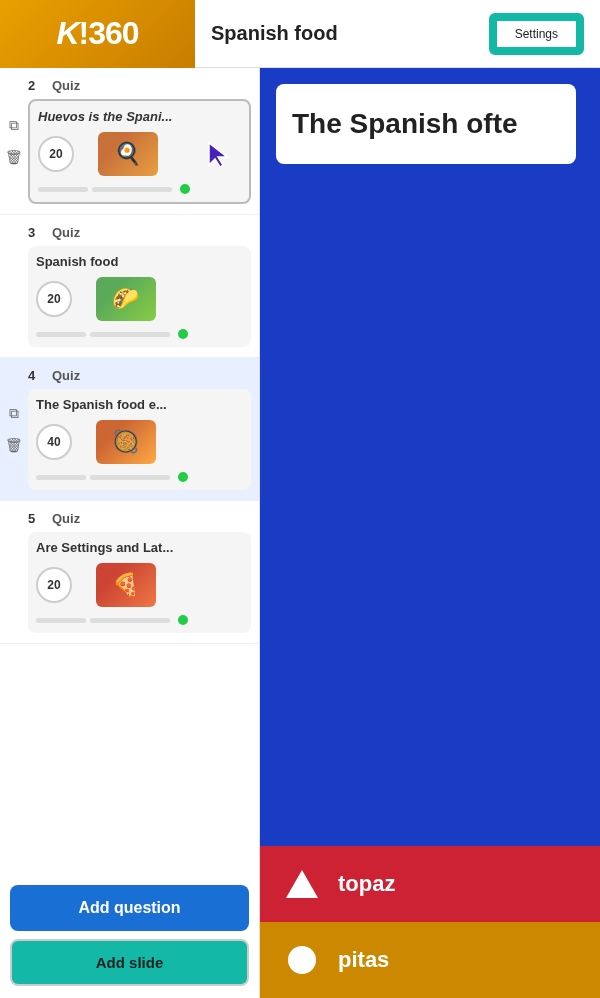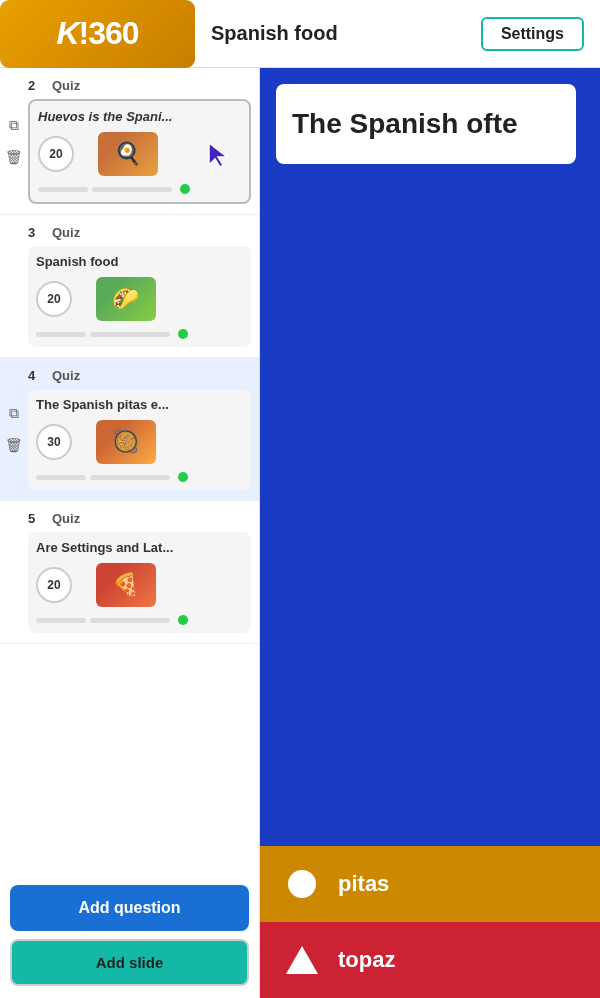--- a/index.html
+++ b/index.html
@@ -14,21 +14,20 @@
       border-bottom: 1px solid #ddd;
     }
     .logo-area {
       width: 195px;
       height: 68px;
       background: linear-gradient(135deg, #e8a000 0%, #c97d00 100%);
       display: flex;
       align-items: center;
       justify-content: center;
       flex-shrink: 0;
-      border-radius: 9px;
     }
     .logo-text {
       color: #fff;
       font-size: 32px;
       font-weight: 900;
       letter-spacing: -1px;
     }
     .logo-k {
       color: #fff;
       font-style: italic;
@@ -45,25 +44,25 @@
       justify-content: space-between;
       padding: 0 16px;
     }
     .header-title {
       font-size: 20px;
       font-weight: 700;
       color: #222;
     }
     .settings-btn {
       background: #fff;
-      border: 2px solid #14b8a6;
+      border: 8px solid #14b8a6;
       border-radius: 6px;
       padding: 6px 18px;
-      font-size: 16px;
-      font-weight: 700;
+      font-size: 12px;
+      font-weight: 400;
       color: #222;
       cursor: pointer;
     }
 
     
     .main-layout {
       display: flex;
       height: calc(998px - 68px);
     }
 
@@ -364,23 +363,23 @@
     <div class="quiz-item active" style="padding-left: 28px; position: relative;">
       <div style="position: absolute; left: 2px; top: 50%; transform: translateY(-50%); display: flex; flex-direction: column; gap: 8px;">
         <div class="icon-btn">⧉</div>
         <div class="icon-btn">🗑</div>
       </div>
       <div class="quiz-item-header">
         <span class="quiz-number">4</span>
         <span class="quiz-label">Quiz</span>
       </div>
       <div class="quiz-card">
-        <div class="quiz-card-title-normal">The Spanish pitas e...</div>
+        <div class="quiz-card-title-normal">The Spanish food e...</div>
         <div class="quiz-card-body">
-          <div class="quiz-points">30</div>
+          <div class="quiz-points">40</div>
           <div class="quiz-thumbnail food3">
             <span class="thumbnail-emoji">🥘</span>
           </div>
         </div>
         <div class="quiz-bars">
           <div class="bar bar-short"></div>
           <div class="bar bar-med"></div>
           <div class="dot-green"></div>
         </div>
       </div>
@@ -413,29 +412,29 @@
     </div>
   </div>
 
   <div class="main-content">
     <div class="question-box">
       <span>The Spanish ofte</span>
     </div>
 
     <div class="answer-options">
 
+      <div class="answer-option answer-red">
+        <div class="answer-icon">
+          <div class="triangle-icon"></div>
+        </div>
+        <span>topaz</span>
+      </div>
+
       <div class="answer-option answer-gold">
         <div class="answer-icon">
           <div class="circle-icon"></div>
         </div>
         <span>pitas</span>
       </div>
-
-      <div class="answer-option answer-red">
-        <div class="answer-icon">
-          <div class="triangle-icon"></div>
-        </div>
-        <span>topaz</span>
-      </div>
     </div>
   </div>
 
 </div>
 
 </body></html>

